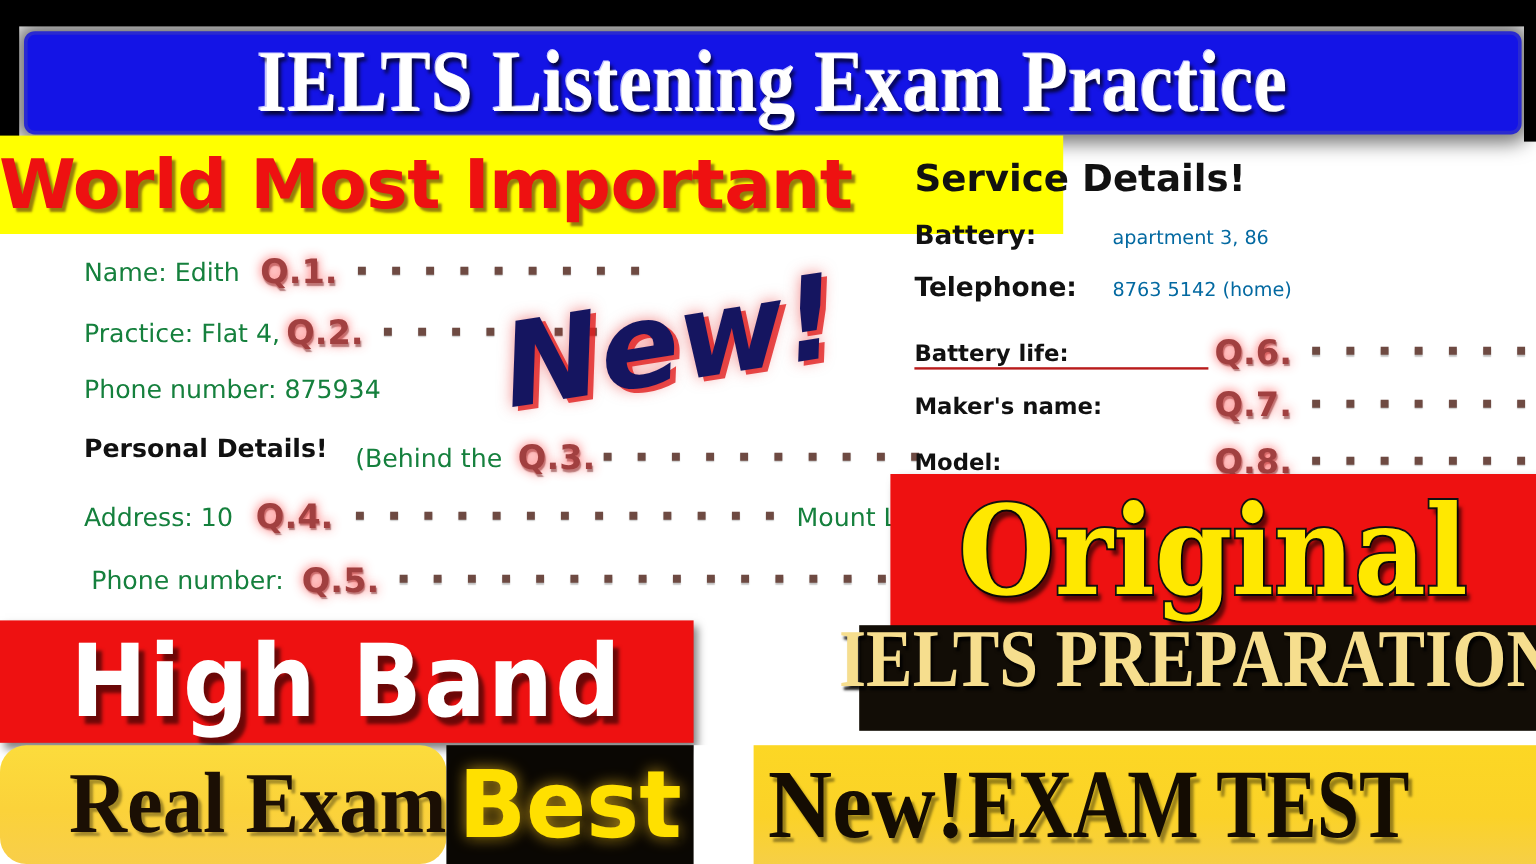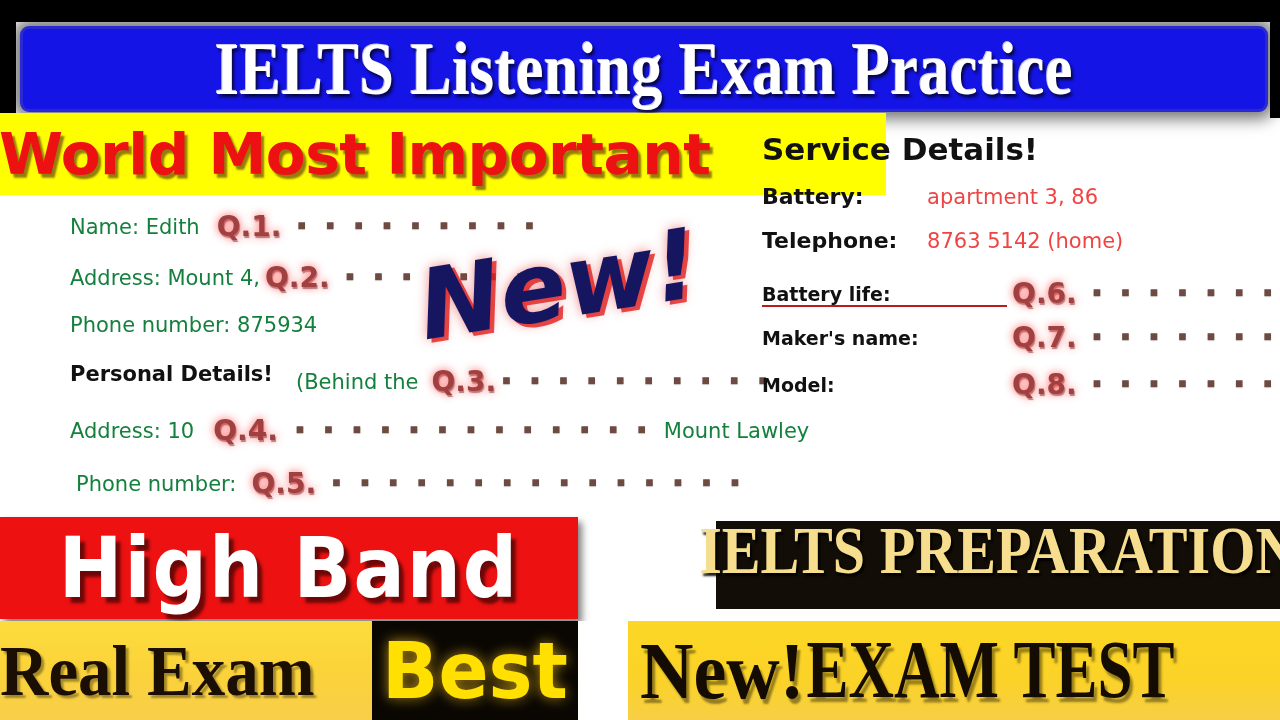--- a/index.html
+++ b/index.html
@@ -55,21 +55,21 @@
     transform:scaleX(1.02);
   }
 
   
   .sheet{position:absolute;left:0;top:195px;width:1280px;height:330px;background:#fff;}
 
   .frow{position:absolute;white-space:nowrap;font-family:"DejaVu Sans", sans-serif;}
   .lbl{font-size:21px;color:#15803d;}
   .lbl-b{font-size:21px;color:#111;font-weight:bold;}
   .rlbl{font-size:22px;color:#111;font-weight:bold;}
-  .rval{font-size:21px;color:#ef4444;}
+  .rval{font-size:16px;color:#0369a1;}
   .rlbl-s{font-size:19px;color:#111;font-weight:bold;}
 
   .qmark{
     font-family:"DejaVu Sans", sans-serif;
     font-weight:bold;font-size:28px;
     color:#a14040;
     text-shadow:0 0 9px rgba(255,60,60,0.85), 1px 2px 1px rgba(90,20,20,0.5);
     vertical-align:-2px;
   }
   .dashes{
@@ -139,21 +139,21 @@
     white-space:nowrap;letter-spacing:2px;
     text-shadow:5px 6px 3px rgba(0,0,0,0.55);
     transform:scaleY(1.1);
   }
 
   
   .real-box{
     position:absolute;left:0px;top:621px;width:372px;height:99px;
     background:#fbd83c;
     background:linear-gradient(180deg,#fcdc3c 0%,#fbd23a 55%,#f8ce4a 100%);
-    display:flex;align-items:center;justify-content:flex-start;
+    display:flex;align-items:center;justify-content:flex-end;border-radius:22px;
   }
   .real-text{
     font-family:"Liberation Serif", serif;
     font-weight:bold;font-size:67px;line-height:67px;
     color:#1b0f04;
     white-space:nowrap;
     text-shadow:3px 3px 2px rgba(0,0,0,0.35);
     transform:scaleY(1.08);
   }
   .best-box{
@@ -212,21 +212,21 @@
 
   <div class="sheet">
 
     <div class="frow" style="left:70px;top:15px;">
       <span class="lbl">Name: Edith</span>
       <span class="qmark" style="margin-left:12px;">Q.1.</span>
       <span class="dashes" style="margin-left:10px;">▪ ▪ ▪ ▪ ▪ ▪ ▪ ▪ ▪</span>
     </div>
 
     <div class="frow" style="left:70px;top:66px;">
-      <span class="lbl">Address: Mount 4,</span>
+      <span class="lbl">Practice: Flat 4,</span>
       <span class="qmark">Q.2.</span>
       <span class="dashes" style="margin-left:10px;">▪ ▪ ▪ ▪ ▪ ▪ ▪ ▪</span>
     </div>
 
     <div class="frow" style="left:70px;top:118px;">
       <span class="lbl">Phone number: 875934</span>
     </div>
 
     <div class="frow" style="left:70px;top:167px;">
       <span class="lbl-b">Personal Details!</span>
@@ -278,20 +278,23 @@
   </div>
 
   <div class="frow" style="left:762px;top:368px;">
     <span class="rlbl-s" style="display:inline-block;width:245px;">Model:</span>
     <span class="qmark">Q.8.</span>
     <span class="dashes" style="margin-left:10px;">▪ ▪ ▪ ▪ ▪ ▪ ▪ ▪ ▪ ▪ ▪</span>
   </div>
 
   <div class="new-overlay">New!</div>
 
+  <div class="original-box">
+    <span class="original-text">Original</span>
+  </div>
 
   <div class="prep-box">
     <span class="prep-text">IELTS PREPARATION</span>
   </div>
 
   <div class="hb-box">
     <span class="hb-text">High Band</span>
   </div>
 
   <div class="gap-white"></div>

